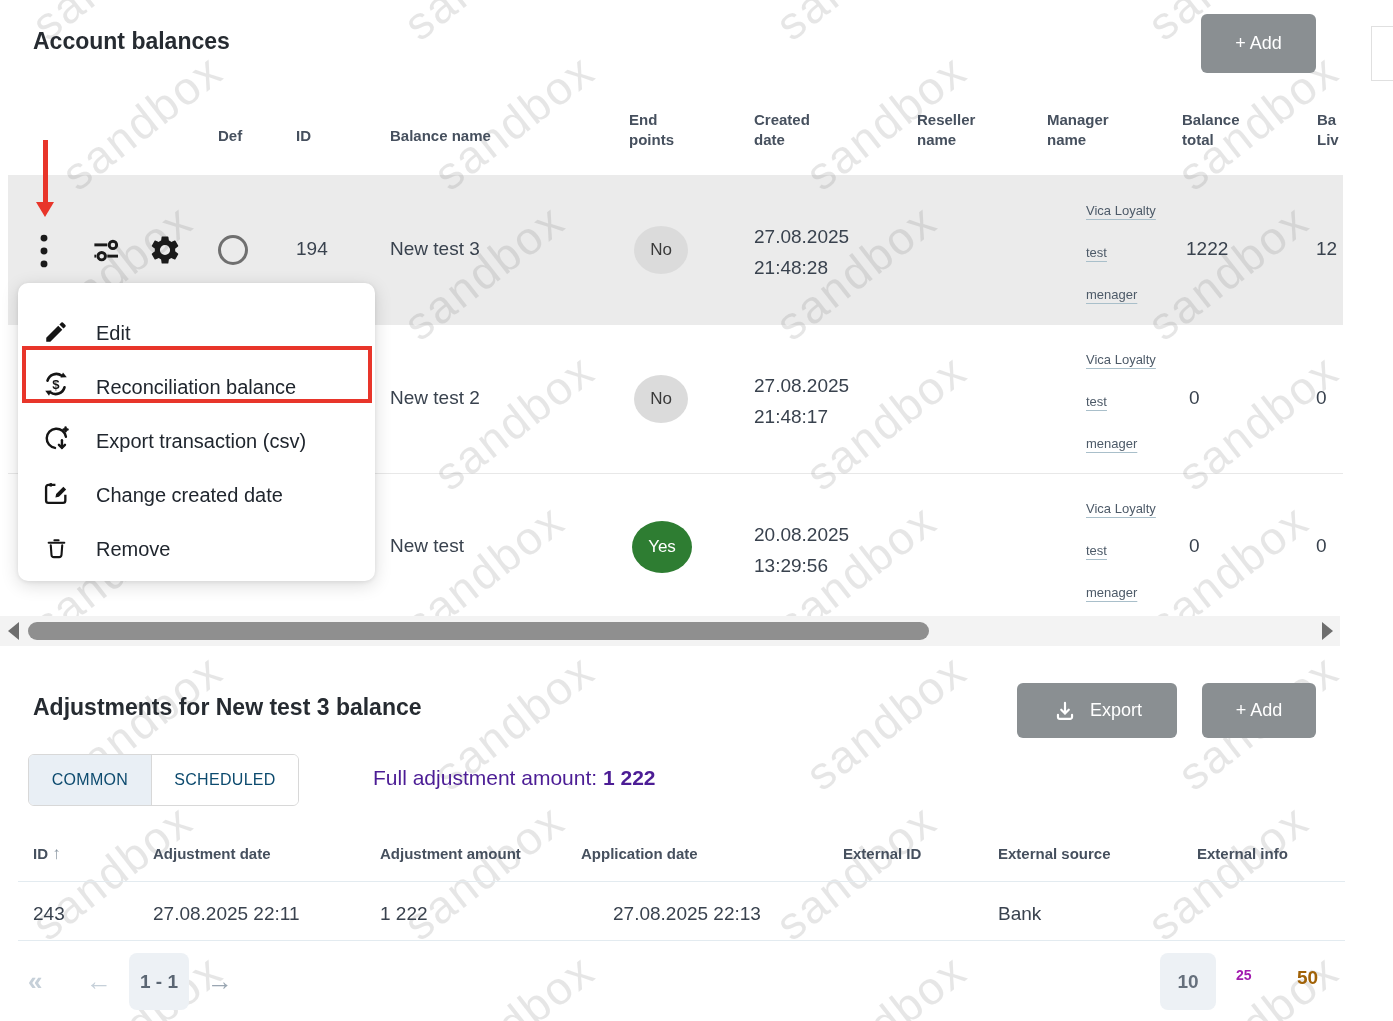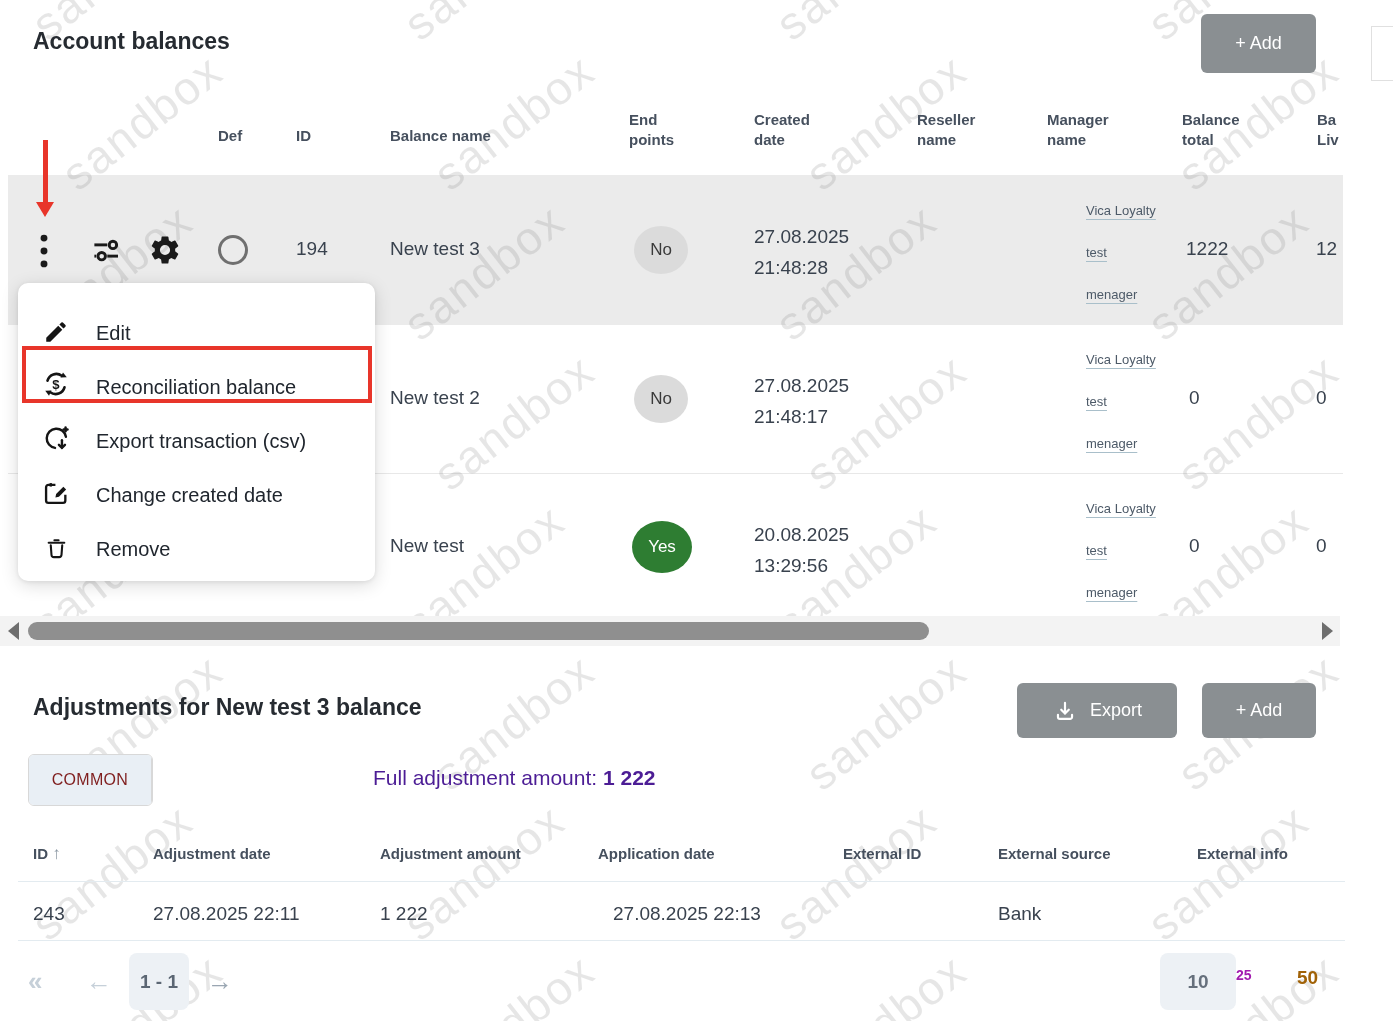--- a/index.html
+++ b/index.html
@@ -20,21 +20,21 @@
   .link{font-size:13px;line-height:42px;color:var(--link-text);text-decoration:underline;
         text-decoration-color:var(--link-underline);text-underline-offset:4px;cursor:pointer;margin-left:40px;}
   .row-selected-bg{background:var(--row-selected);}
   .menu{position:absolute;left:18px;top:283px;width:357px;height:290px;background:#fff;border-radius:10px;
         box-shadow:0 4px 18px rgba(0,0,0,.14),0 1px 4px rgba(0,0,0,.08);padding-top:8px;z-index:20;}
   .menu-item{display:flex;align-items:flex-end;height:54px;padding-left:21px;gap:23px;cursor:pointer;}
   .menu-item span{font-size:20px;color:var(--menu-text);}
   .micon{width:34px;display:flex;justify-content:center;}
   .tabgroup{position:absolute;left:28px;top:754px;display:flex;border:1px solid #d8d8d8;border-radius:6px;
             overflow:hidden;height:50px;}
-  .tab{display:flex;align-items:center;justify-content:center;font-size:16px;color:#7f1d1d;
+  .tab{display:flex;align-items:center;justify-content:center;font-size:16px;color:#0c4a6e;
        letter-spacing:.3px;cursor:pointer;}
   .chip{display:flex;align-items:center;justify-content:center;background:var(--chip-bg);border-radius:8px;
         font-weight:bold;font-size:19px;color:#5b6673;cursor:pointer;}
   .pgarrow{font-size:26px;cursor:pointer;}
   .divline{background:var(--divider);height:1px;}
   .track{background:var(--scroll-track);}
   .thumb{background:var(--scroll-thumb);border-radius:9px;cursor:pointer;}
   .tri-l{width:0;height:0;border-top:9px solid transparent;border-bottom:9px solid transparent;
          border-right:11px solid #6e6e6e;cursor:pointer;}
   .tri-r{width:0;height:0;border-top:9px solid transparent;border-bottom:9px solid transparent;
@@ -165,34 +165,35 @@
       <path d="M12 4.5v9.5"></path>
         <path d="M8.5 10.8l3.5 3.4 3.5-3.4"></path>
       <path d="M5.5 15.5v2a1.8 1.8 0 0 0 1.8 1.8h9.4a1.8 1.8 0 0 0 1.8-1.8v-2"></path>
     </svg>
     <span>Export</span>
   </button>
   <button class="btn abs" style="left:1202px;top:683px;width:114px;height:55px">+ Add</button>
 
   <div class="tabgroup">
     <div class="tab" style="width:122px;background:var(--tab-active-bg);border-right:1px solid #d8d8d8">COMMON</div>
+    <div class="tab" style="width:146px;background:#fff">SCHEDULED</div>
   </div>
 
   <div class="abs" style="left:373px;top:766px;font-size:21px;color:#4c1d95">
     <span>Full adjustment amount:</span>
     <b>1 222</b>
   </div>
 
   <div class="abs hdr" style="left:33px;top:844px">
     <span>ID</span>
     <span style="color:#8b97a3;font-size:17px;font-weight:normal">↑</span>
   </div>
   <div class="abs hdr" style="left:153px;top:844px">Adjustment date</div>
   <div class="abs hdr" style="left:380px;top:844px">Adjustment amount</div>
-  <div class="abs hdr" style="left:598px;top:844px">Application date</div>
+  <div class="abs hdr" style="left:581px;top:844px">Application date</div>
   <div class="abs hdr" style="left:843px;top:844px">External ID</div>
   <div class="abs hdr" style="left:998px;top:844px">External source</div>
   <div class="abs hdr" style="left:1197px;top:844px">External info</div>
 
   <div class="abs divline" style="left:18px;top:881px;width:1327px"></div>
 
   <div class="abs cell" style="left:33px;top:903px">243</div>
   <div class="abs cell" style="left:153px;top:903px">27.08.2025 22:11</div>
   <div class="abs cell" style="left:380px;top:903px">1 222</div>
   <div class="abs cell" style="left:613px;top:903px">27.08.2025 22:13</div>
@@ -200,21 +201,21 @@
   <div class="abs cell" style="left:998px;top:903px">Bank</div>
   <div class="abs cell" style="left:1197px;top:903px"></div>
 
   <div class="abs divline" style="left:18px;top:940px;width:1327px"></div>
 
   <div class="abs pgarrow" style="left:28px;top:966px;color:var(--muted-arrow);font-weight:bold">«</div>
   <div class="abs pgarrow" style="left:86px;top:966px;color:var(--muted-arrow)">←</div>
   <div class="abs chip" style="left:129px;top:953px;width:60px;height:57px">1 - 1</div>
   <div class="abs pgarrow" style="left:207px;top:966px;color:var(--active-arrow)">→</div>
 
-  <div class="abs chip" style="left:1160px;top:953px;width:76px;height:57px;color:#66707c">10</div>
+  <div class="abs chip" style="left:1160px;top:953px;width:56px;height:57px;color:#66707c">10</div>
   <div class="abs" style="left:1236px;top:967px;font-size:14px;font-weight:bold;color:#a21caf;cursor:pointer">25</div>
   <div class="abs" style="left:1297px;top:967px;font-size:19px;font-weight:bold;color:#a16207;cursor:pointer">50</div>
 
   <div class="menu">
     <div class="menu-item">
       <div class="micon">
         <svg width="26" height="26" viewBox="0 0 24 24">
             <path fill="#151515" d="M3 17.25V21h3.75L17.81 9.94l-3.75-3.75L3 17.25zM20.71 7.04c.39-.39.39-1.02 0-1.41l-2.34-2.34a.996.996 0 0 0-1.41 0l-1.83 1.83 3.75 3.75 1.83-1.83z"></path>
           </svg>
       </div>

